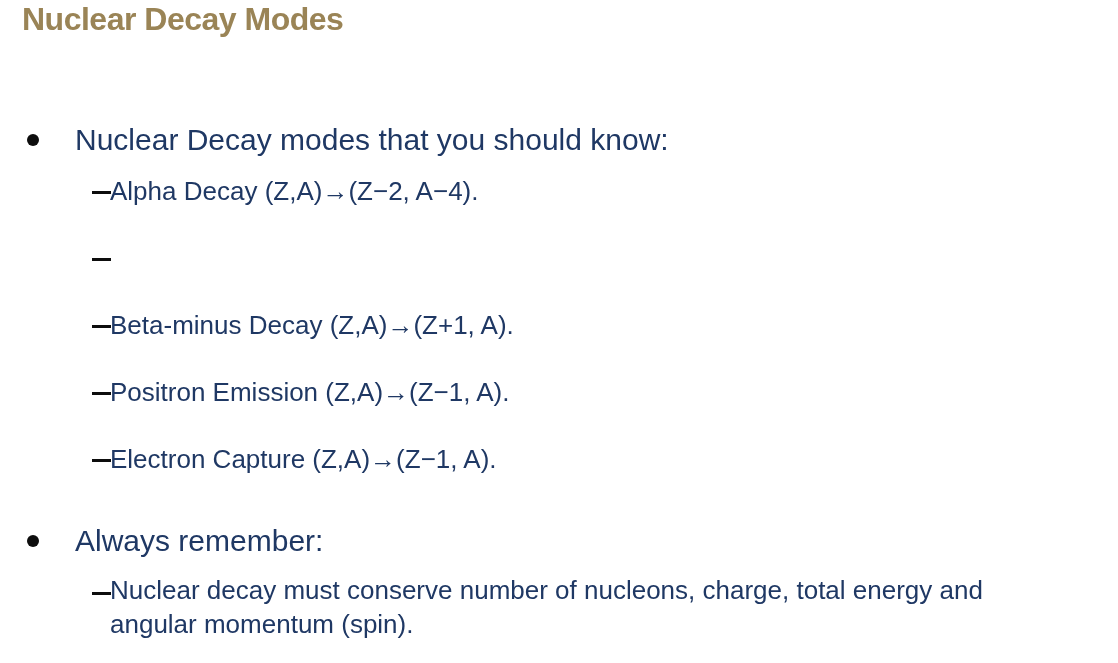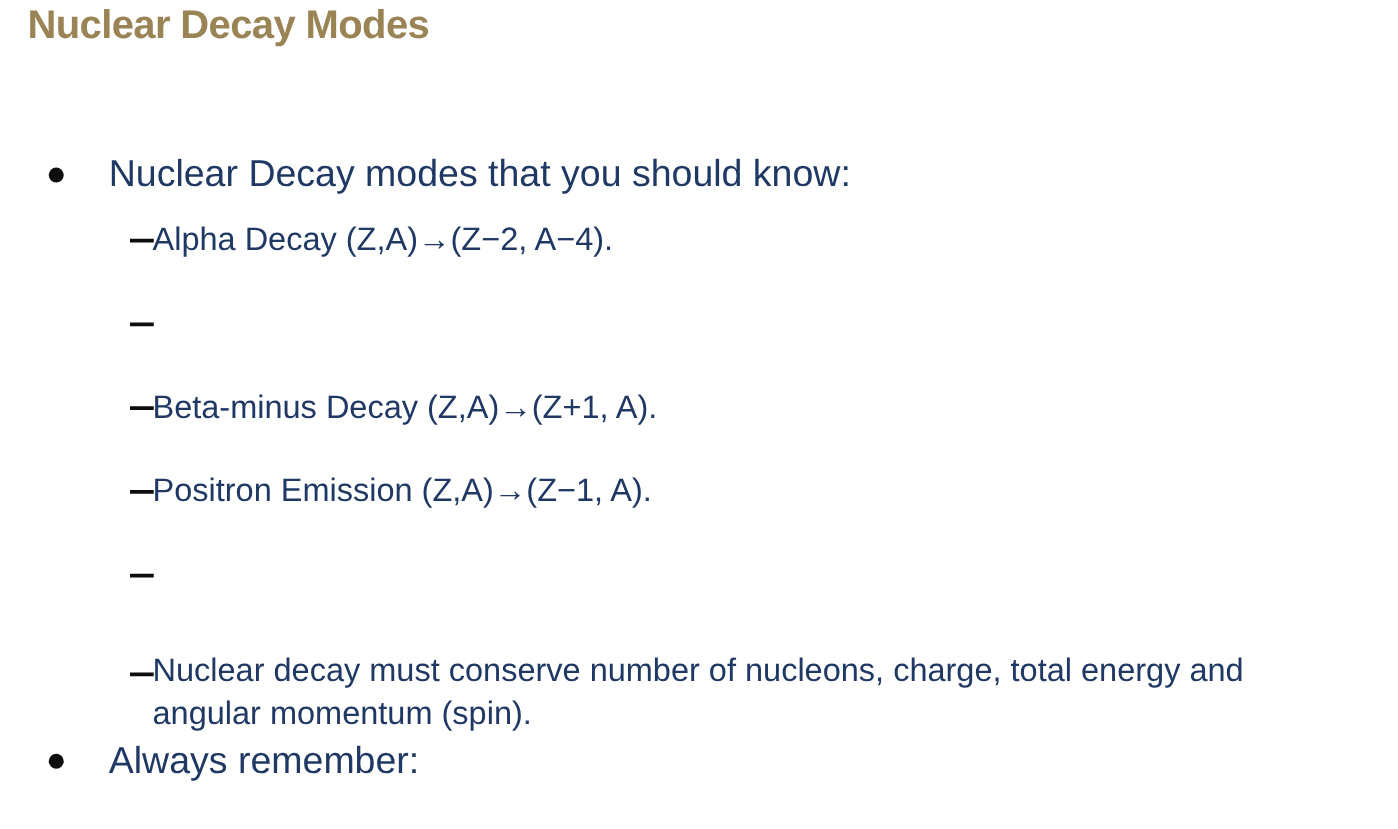--- a/index.html
+++ b/index.html
@@ -28,21 +28,21 @@
     font-weight: bold;
     letter-spacing: -0.5px;
     color: #9a8456;
     line-height: 1.12;
     white-space: nowrap;
   }
 
   
   .body-list {
     position: absolute;
-    left: 12px;
+    left: 0;
     top: 118px;
     width: 1056px;
   }
 
   .bullet-row {
     position: relative;
     display: block;
     color: #1f3864;
   }
 
@@ -120,28 +120,29 @@
       <span>Beta-minus Decay (Z,A)→(Z+1, A).</span>
     </div>
 
     <div class="bullet-row level2">
       <span class="marker-dash"></span>
       <span>Positron Emission (Z,A)→(Z−1, A).</span>
     </div>
 
     <div class="bullet-row level2">
       <span class="marker-dash"></span>
+      <span>Electron Capture (Z,A)→(Z−1, A).</span>
     </div>
 
     <div class="spacer-before-always"></div>
+
+    <div class="bullet-row level1">
+      <span class="marker-dot"></span>
+      <span>Always remember:</span>
+    </div>
 
     <div class="bullet-row level2 wrap tight">
       <span class="marker-dash"></span>
       <span>Nuclear decay must conserve number of nucleons, charge, total energy and angular momentum (spin).</span>
     </div>
 
-    <div class="bullet-row level1">
-      <span class="marker-dot"></span>
-      <span>Always remember:</span>
-    </div>
-
   </div>
 </div>
 
 </body></html>

